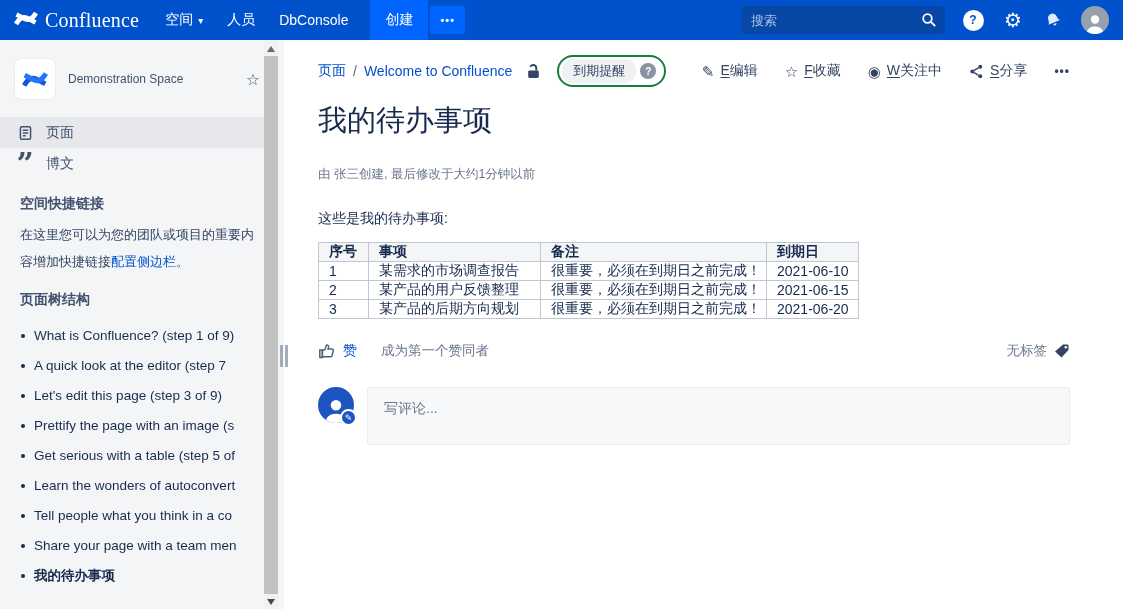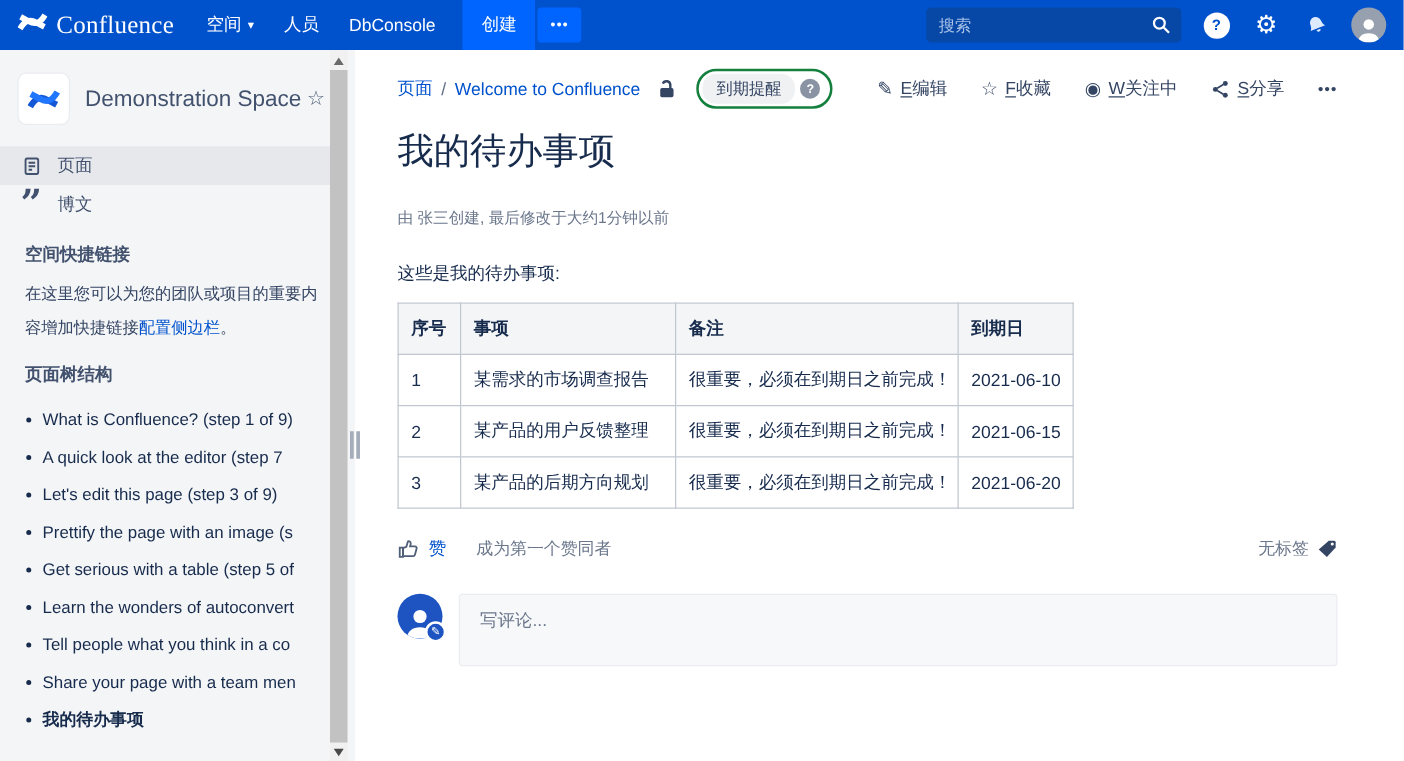--- a/index.html
+++ b/index.html
@@ -24,21 +24,21 @@
   .gear-glyph { color: #fff; font-size: 20px; line-height: 1; }
   .avatar { margin-left: 16px; width: 28px; height: 28px; border-radius: 50%; background: #97A0AF; overflow: hidden; display: flex; align-items: flex-end; justify-content: center; cursor: pointer; }
 
   
   .app-body { flex: 1; display: flex; position: relative; min-height: 0; }
 
   
   .sidebar { width: 284px; background: #F4F5F7; flex-shrink: 0; position: relative; overflow: hidden; }
   .space-header { display: flex; align-items: center; padding: 19px 24px 18px 15px; }
   .space-logo { width: 40px; height: 40px; background: #fff; border-radius: 6px; display: flex; align-items: center; justify-content: center; box-shadow: 0 0 0 1px rgba(9,30,66,.04); }
-  .space-name { margin-left: 13px; font-size: 18px; color: #42526E; }
+  .space-name { margin-left: 13px; font-size: 12px; color: #42526E; }
   .space-star { margin-left: auto; color: #505F79; font-size: 16px; cursor: pointer; }
   .side-item { display: flex; align-items: center; height: 31px; padding-left: 17px; font-size: 14px; color: #42526E; cursor: pointer; width: 264px; }
   .side-item.selected { background: #E6E8EC; }
   .si-icon { width: 16px; display: flex; justify-content: center; margin-right: 13px; }
   .quote-glyph { font-size: 30px; line-height: 14px; font-weight: bold; color: #42526E; font-family: "DejaVu Serif", serif; height: 14px; }
   .side-section { padding: 0 24px 0 20px; }
   .side-section h3 { margin-top: 16px; font-size: 14px; color: #42526E; font-weight: bold; }
   .side-par { margin-top: 8px; font-size: 13px; line-height: 27px; color: #344563; width: 238px; }
   .side-par a { color: #0052CC; text-decoration: none; cursor: pointer; }
   .tree { list-style: none; margin-top: 12px; }
@@ -71,21 +71,21 @@
   .a-glyph { font-size: 15px; color: #344563; line-height: 1; }
   .actions-more { background: none; border: none; color: #344563; font-size: 12px; font-weight: bold; letter-spacing: 1px; cursor: pointer; }
 
   h1[data-name="page-title"] { margin-top: 13px; font-size: 29px; font-weight: 500; color: #172B4D; }
   .byline { margin-top: 25px; font-size: 12.5px; color: #6B778C; }
   .intro { margin-top: 27px; font-size: 14px; color: #172B4D; }
 
   table.todo { margin-top: 14px; border-collapse: collapse; table-layout: fixed; width: 540px; }
   table.todo col.c0 { width: 50px; } table.todo col.c1 { width: 172px; }
   table.todo col.c2 { width: 226px; } table.todo col.c3 { width: 92px; }
-  table.todo th, table.todo td { border: 1px solid #C1C7D0; font-size: 14px; padding: 11px 10px; text-align: left; color: #172B4D; white-space: nowrap; overflow: hidden; }
+  table.todo th, table.todo td { border: 1px solid #C1C7D0; font-size: 14px; padding: 0 10px; text-align: left; color: #172B4D; white-space: nowrap; overflow: hidden; }
   table.todo th { background: #F4F5F7; font-weight: bold; }
 
   .like-row { margin-top: 23px; display: flex; align-items: center; width: 100%; }
   .thumb { display: flex; cursor: pointer; }
   .like-link { margin-left: 7px; color: #0052CC; font-size: 14px; text-decoration: none; cursor: pointer; }
   .like-hint { margin-left: 24px; color: #6B778C; font-size: 13.5px; }
   .labels { margin-left: auto; color: #6B778C; font-size: 13.5px; }
   .tag { margin-left: 7px; display: flex; cursor: pointer; }
 
   .comment-row { margin-top: 27px; display: flex; gap: 13px; }

